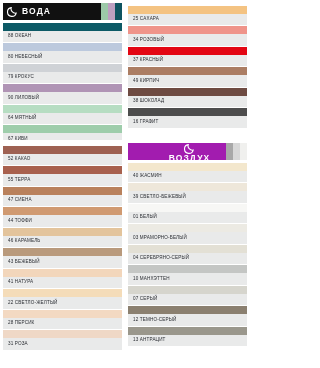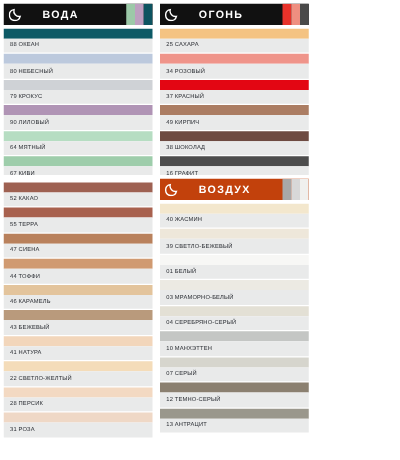--- a/index.html
+++ b/index.html
@@ -33,21 +33,21 @@
     width:11px;height:11px;
     margin-left:4px;
     flex:0 0 auto;
     display:block;
   }
   .panel-title{
     color:#ffffff;
     font-size:8.5px;
     font-weight:bold;
     letter-spacing:1.1px;
-    margin-left:16px;
+    margin-left:4px;
     white-space:nowrap;
     line-height:1;
   }
   .header-swatches{
     position:absolute;
     right:0;top:0;bottom:0;
     display:flex;
   }
   .header-swatches i{
     display:block;
@@ -113,31 +113,20 @@
           <span class="band" style="background: rgb(182, 221, 194);"></span>
           <span class="row-label">64 МЯТНЫЙ</span>
         </div>
         <div class="row">
           <span class="band" style="background: rgb(158, 205, 171);"></span>
           <span class="row-label">67 КИВИ</span>
         </div>
       </div>
     </div>
     <div class="panel">
-      <div class="panel-header" style="background: rgb(17, 17, 17);">
-        <svg class="moon-icon" viewBox="0 0 24 24">
-          <path d="M20 15.5A9.5 9.5 0 0 1 9.2 3.6 9.6 9.6 0 1 0 20 15.5z" fill="none" stroke="#ffffff" stroke-width="2.4"></path>
-        </svg>
-        <span class="panel-title">ОГОНЬ</span>
-        <span class="header-swatches">
-          <i style="background: rgb(232, 50, 42);"></i>
-          <i style="background: rgb(239, 143, 128);"></i>
-          <i style="background: rgb(74, 74, 74);"></i>
-        </span>
-      </div>
       <div class="rows">
         <div class="row">
           <span class="band" style="background: rgb(244, 195, 130);"></span>
           <span class="row-label">25 САХАРА</span>
         </div>
         <div class="row">
           <span class="band" style="background: rgb(239, 148, 138);"></span>
           <span class="row-label">34 РОЗОВЫЙ</span>
         </div>
         <div class="row">
@@ -196,21 +185,21 @@
           <span class="band" style="background: rgb(243, 217, 194);"></span>
           <span class="row-label">28 ПЕРСИК</span>
         </div>
         <div class="row">
           <span class="band" style="background: rgb(239, 216, 198);"></span>
           <span class="row-label">31 РОЗА</span>
         </div>
       </div>
     </div>
     <div class="panel">
-      <div class="panel-header" style="background: #c2410c;">
+      <div class="panel-header" style="background: #a21caf; flex-direction: column;">
         <svg class="moon-icon" viewBox="0 0 24 24">
           <path d="M20 15.5A9.5 9.5 0 0 1 9.2 3.6 9.6 9.6 0 1 0 20 15.5z" fill="none" stroke="#ffffff" stroke-width="2.4"></path>
         </svg>
         <span class="panel-title">ВОЗДУХ</span>
         <span class="header-swatches">
           <i style="background: rgb(168, 168, 168);"></i>
           <i style="background: rgb(216, 216, 216);"></i>
           <i style="background: rgb(240, 240, 238);"></i>
         </span>
       </div>

